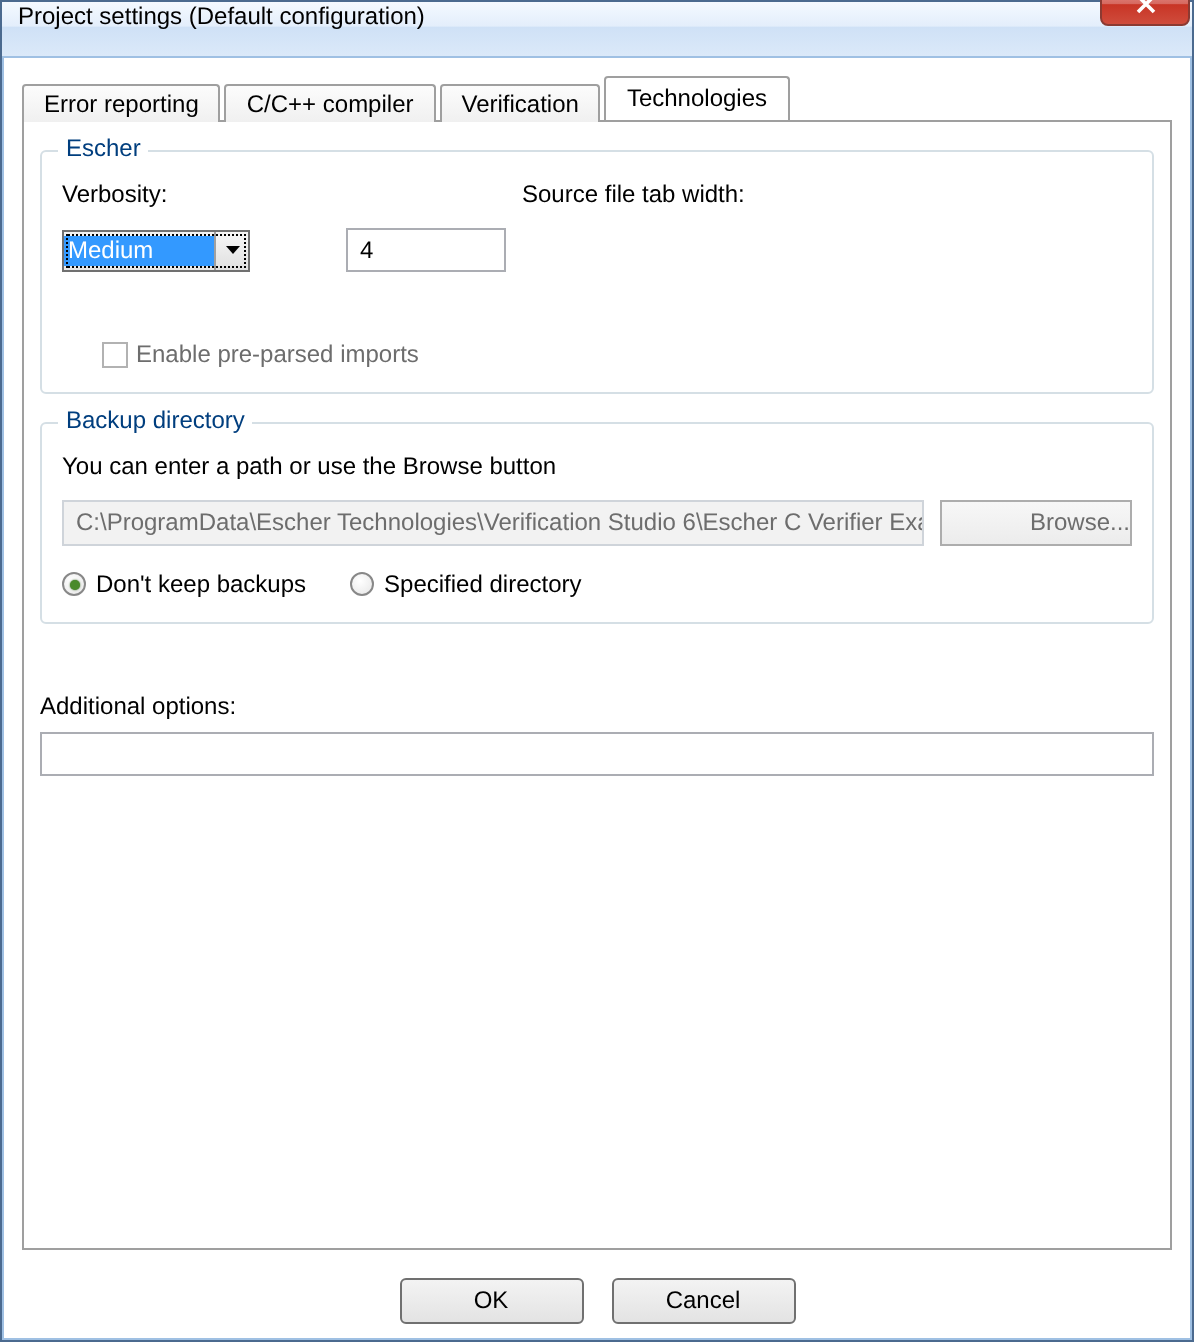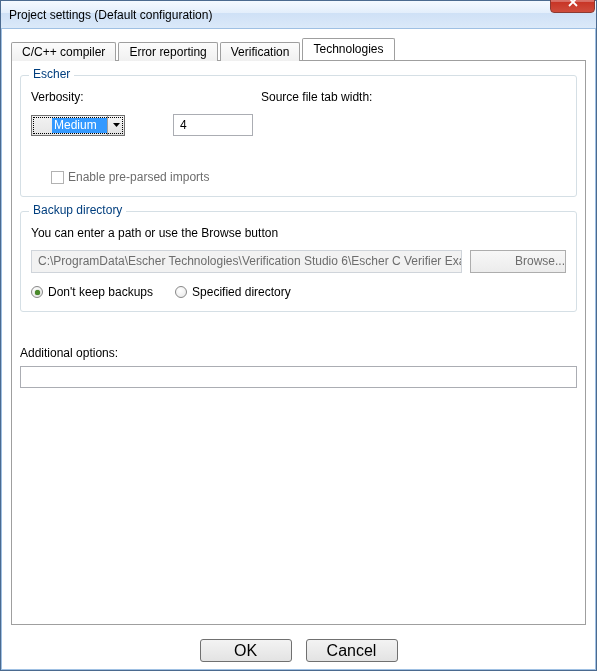--- a/index.html
+++ b/index.html
@@ -23,21 +23,20 @@
     box-shadow: inset 0 0 0 1px #9fc0e3;
     display: flex;
     flex-direction: column;
   }
   .titlebar {
     height: 28px;
     background: linear-gradient(to bottom,
       #f4f9ff 0%, #e3eefb 45%, #cfe1f6 46%, #dbe9f9 100%);
     border-bottom: 1px solid #9fc0e3;
     display: flex;
-    align-items: center;
     padding: 0 0 0 8px;
     position: relative;
   }
   .titlebar .title {
     color: #000;
     font-size: 12px;
     flex: 1;
   }
   .close-btn {
     width: 45px;
@@ -137,21 +136,21 @@
   }
 
   .combo {
     width: 94px;
     height: 21px;
     border: 1px solid #707070;
     background: linear-gradient(to bottom, #f2f2f2 0%, #e6e6e6 100%);
     display: flex;
     align-items: center;
     cursor: default;
-    padding-left: 20px;
+    padding-left: 0;
     position: relative;
   }
   .combo.focused {
     outline: 1px dotted #000;
     outline-offset: -3px;
   }
   .combo .combo-text {
     flex: 1;
     background: #3399ff;
     color: #fff;
@@ -268,21 +267,21 @@
     margin-top: 6px;
   }
   .dlg-btn {
     width: 92px;
     height: 23px;
     border: 1px solid #707070;
     background: linear-gradient(to bottom, #f3f3f3 0%, #e3e3e3 100%);
     border-radius: 3px;
     text-align: center;
     line-height: 21px;
-    font-size: 16px;
+    font-size: 12px;
     cursor: default;
   }
 </style>
 </head>
 <body>
 
 <div class="window">
 
   <div class="titlebar">
     <div class="title">Project settings (Default configuration)</div>
@@ -291,22 +290,22 @@
         <svg viewBox="0 0 12 10">
           <path d="M2 1 L10 9 M10 1 L2 9" stroke="#fff" stroke-width="1.8" fill="none"></path>
         </svg>
       </span>
     </div>
   </div>
 
   <div class="client">
 
     <div class="tab-strip">
+      <div class="tab">Error reporting</div>
       <div class="tab">C/C++ compiler</div>
-      <div class="tab">Error reporting</div>
       <div class="tab">Verification</div>
       <div class="tab selected">Technologies</div>
     </div>
 
     <div class="tab-page">
 
       <div class="groupbox">
         <div class="legend">Escher</div>
 
         <div class="row-labels">

